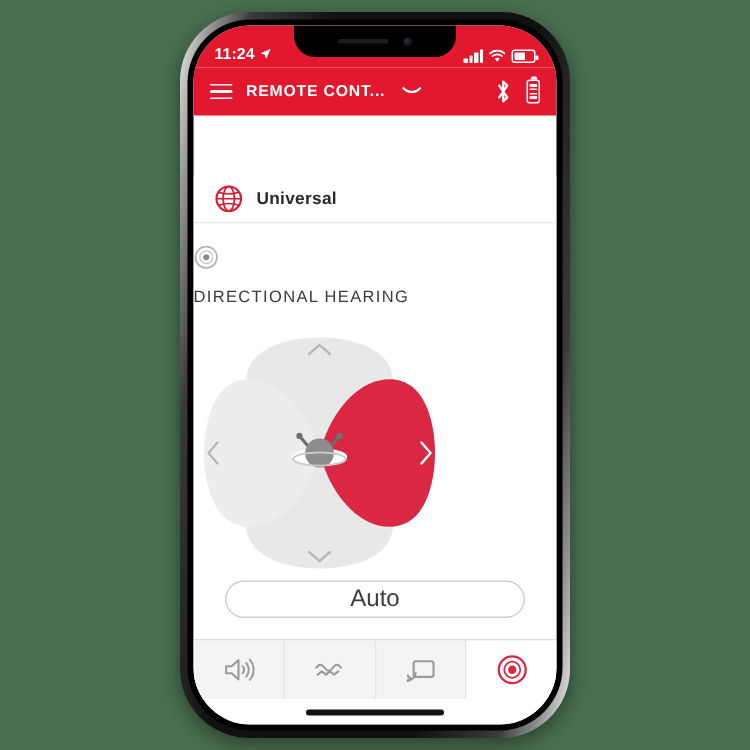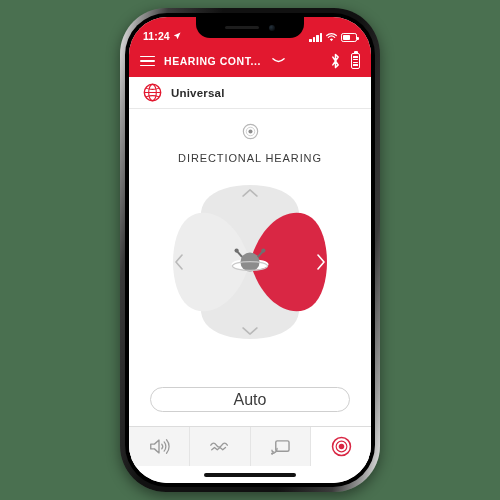--- a/index.html
+++ b/index.html
@@ -87,27 +87,28 @@
   }
   .dev-batt::before{ content:""; position:absolute; top:-3px; left:50%;
     transform:translateX(-50%); width:4px; height:2px; background:#fff; border-radius:1px 1px 0 0; }
   .dev-batt i{ display:block; width:100%; height:1.5px; background:#fff; border-radius:.5px; }
 
   
   #program-row{
     flex:none; height:32px; background:#fff;
     display:flex; align-items:center; gap:9px; padding:0 14px;
     border-bottom:1px solid #e8e8e8;
+    margin-top:40px;
   }
   #program-name{ font-size:11.5px; color:#2b2b2b; font-weight:bold; letter-spacing:.2px; }
 
   
   #content{
     flex:1; background:#fff; position:relative;
-    display:flex; flex-direction:column; align-items:center;
+    display:flex; flex-direction:column; align-items:flex-start;
     padding-top:14px;
   }
   #feature-icon{ margin-bottom:12px; }
   #feature-title{
     font-size:11px; color:#3a3a3a; letter-spacing:.9px; font-weight:normal;
     text-align:center;
   }
 
   
   #direction-widget{
@@ -186,21 +187,21 @@
             </span>
         </div>
       </div>
 
       <div id="app-bar">
         <div id="hamburger">
           <i></i>
             <i></i>
             <i></i>
         </div>
-        <span id="app-title">HEARING CONT...</span>
+        <span id="app-title">REMOTE CONT...</span>
         <svg id="title-chevron" width="13" height="8" viewBox="0 0 14 8">
           <path d="M1 1.6 Q7 7.4 13 1.6" stroke="#fff" stroke-width="1.5" fill="none" stroke-linecap="round"></path>
         </svg>
         <span class="spacer"></span>
         <svg class="bt-icon" viewBox="0 0 12 18">
           <path d="M3 4.6 L9 13.4 L6 16.4 L6 1.6 L9 4.6 L3 13.4" stroke="#fff" stroke-width="1.7" fill="none" stroke-linejoin="round" stroke-linecap="round"></path>
         </svg>
         <span class="dev-batt">
           <i></i>
             <i></i>

